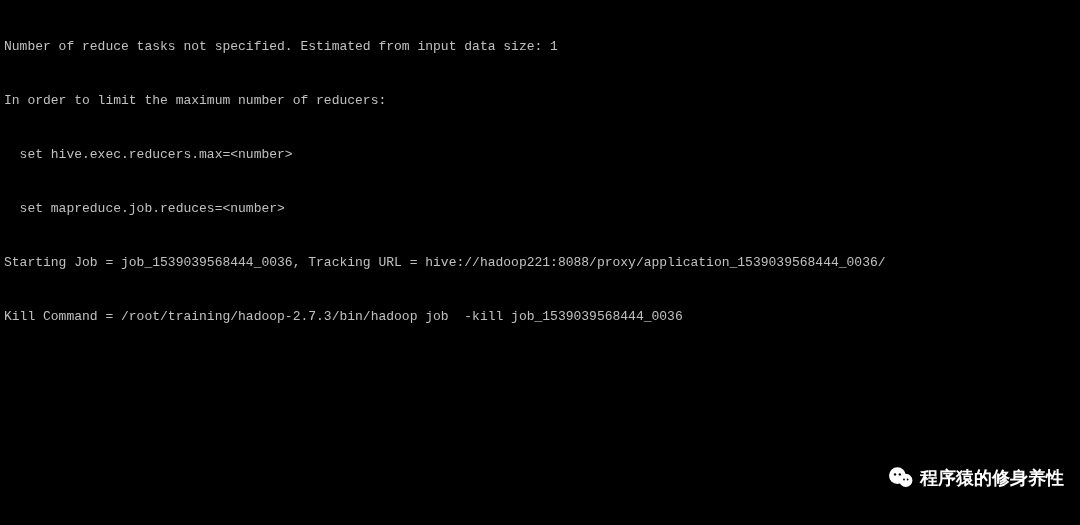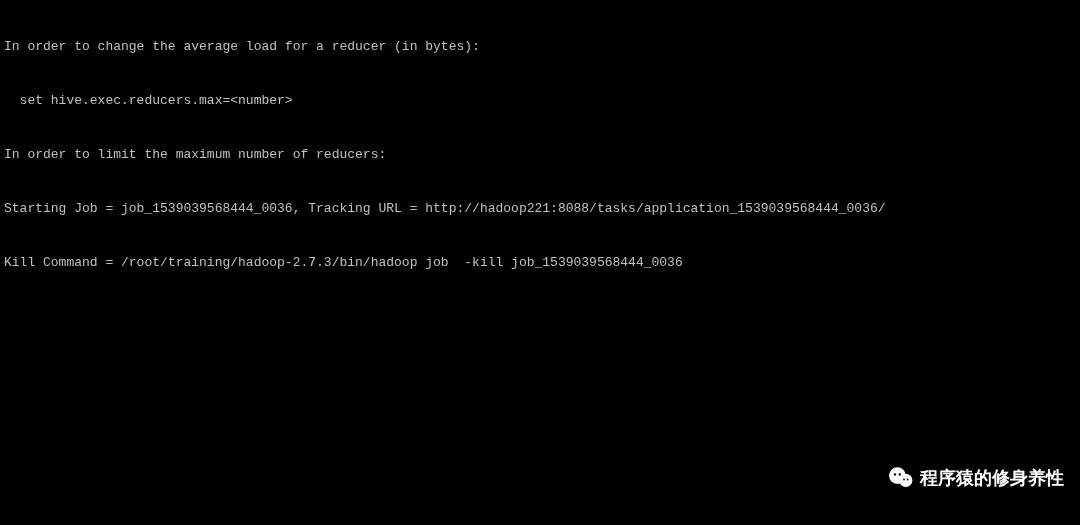--- a/index.html
+++ b/index.html
@@ -35,24 +35,25 @@
     .watermark .bubble-icon {
       width: 30px;
       height: 30px;
     }
     .watermark .bubble-icon svg { width: 100%; height: 100%; }
   </style>
 </head>
 <body>
 
 <div class="terminal">
-  <span class="line">In order to change the average load for a reducer (in bytes):</span>
+  <span class="line">Number of reduce tasks not specified. Estimated from input data size: 1</span>
+  <span class="line">In order to limit the maximum number of reducers:</span>
   <span class="line">  set hive.exec.reducers.max=&lt;number&gt;</span>
-  <span class="line">In order to limit the maximum number of reducers:</span>
-  <span class="line">Starting Job = job_1539039568444_0036, Tracking URL = http://hadoop221:8088/tasks/application_1539039568444_0036/</span>
+  <span class="line">  set mapreduce.job.reduces=&lt;number&gt;</span>
+  <span class="line">Starting Job = job_1539039568444_0036, Tracking URL = hive://hadoop221:8088/proxy/application_1539039568444_0036/</span>
   <span class="line">Kill Command = /root/training/hadoop-2.7.3/bin/hadoop job  -kill job_1539039568444_0036</span>
   
   
   
   
   
   
   
   
   

